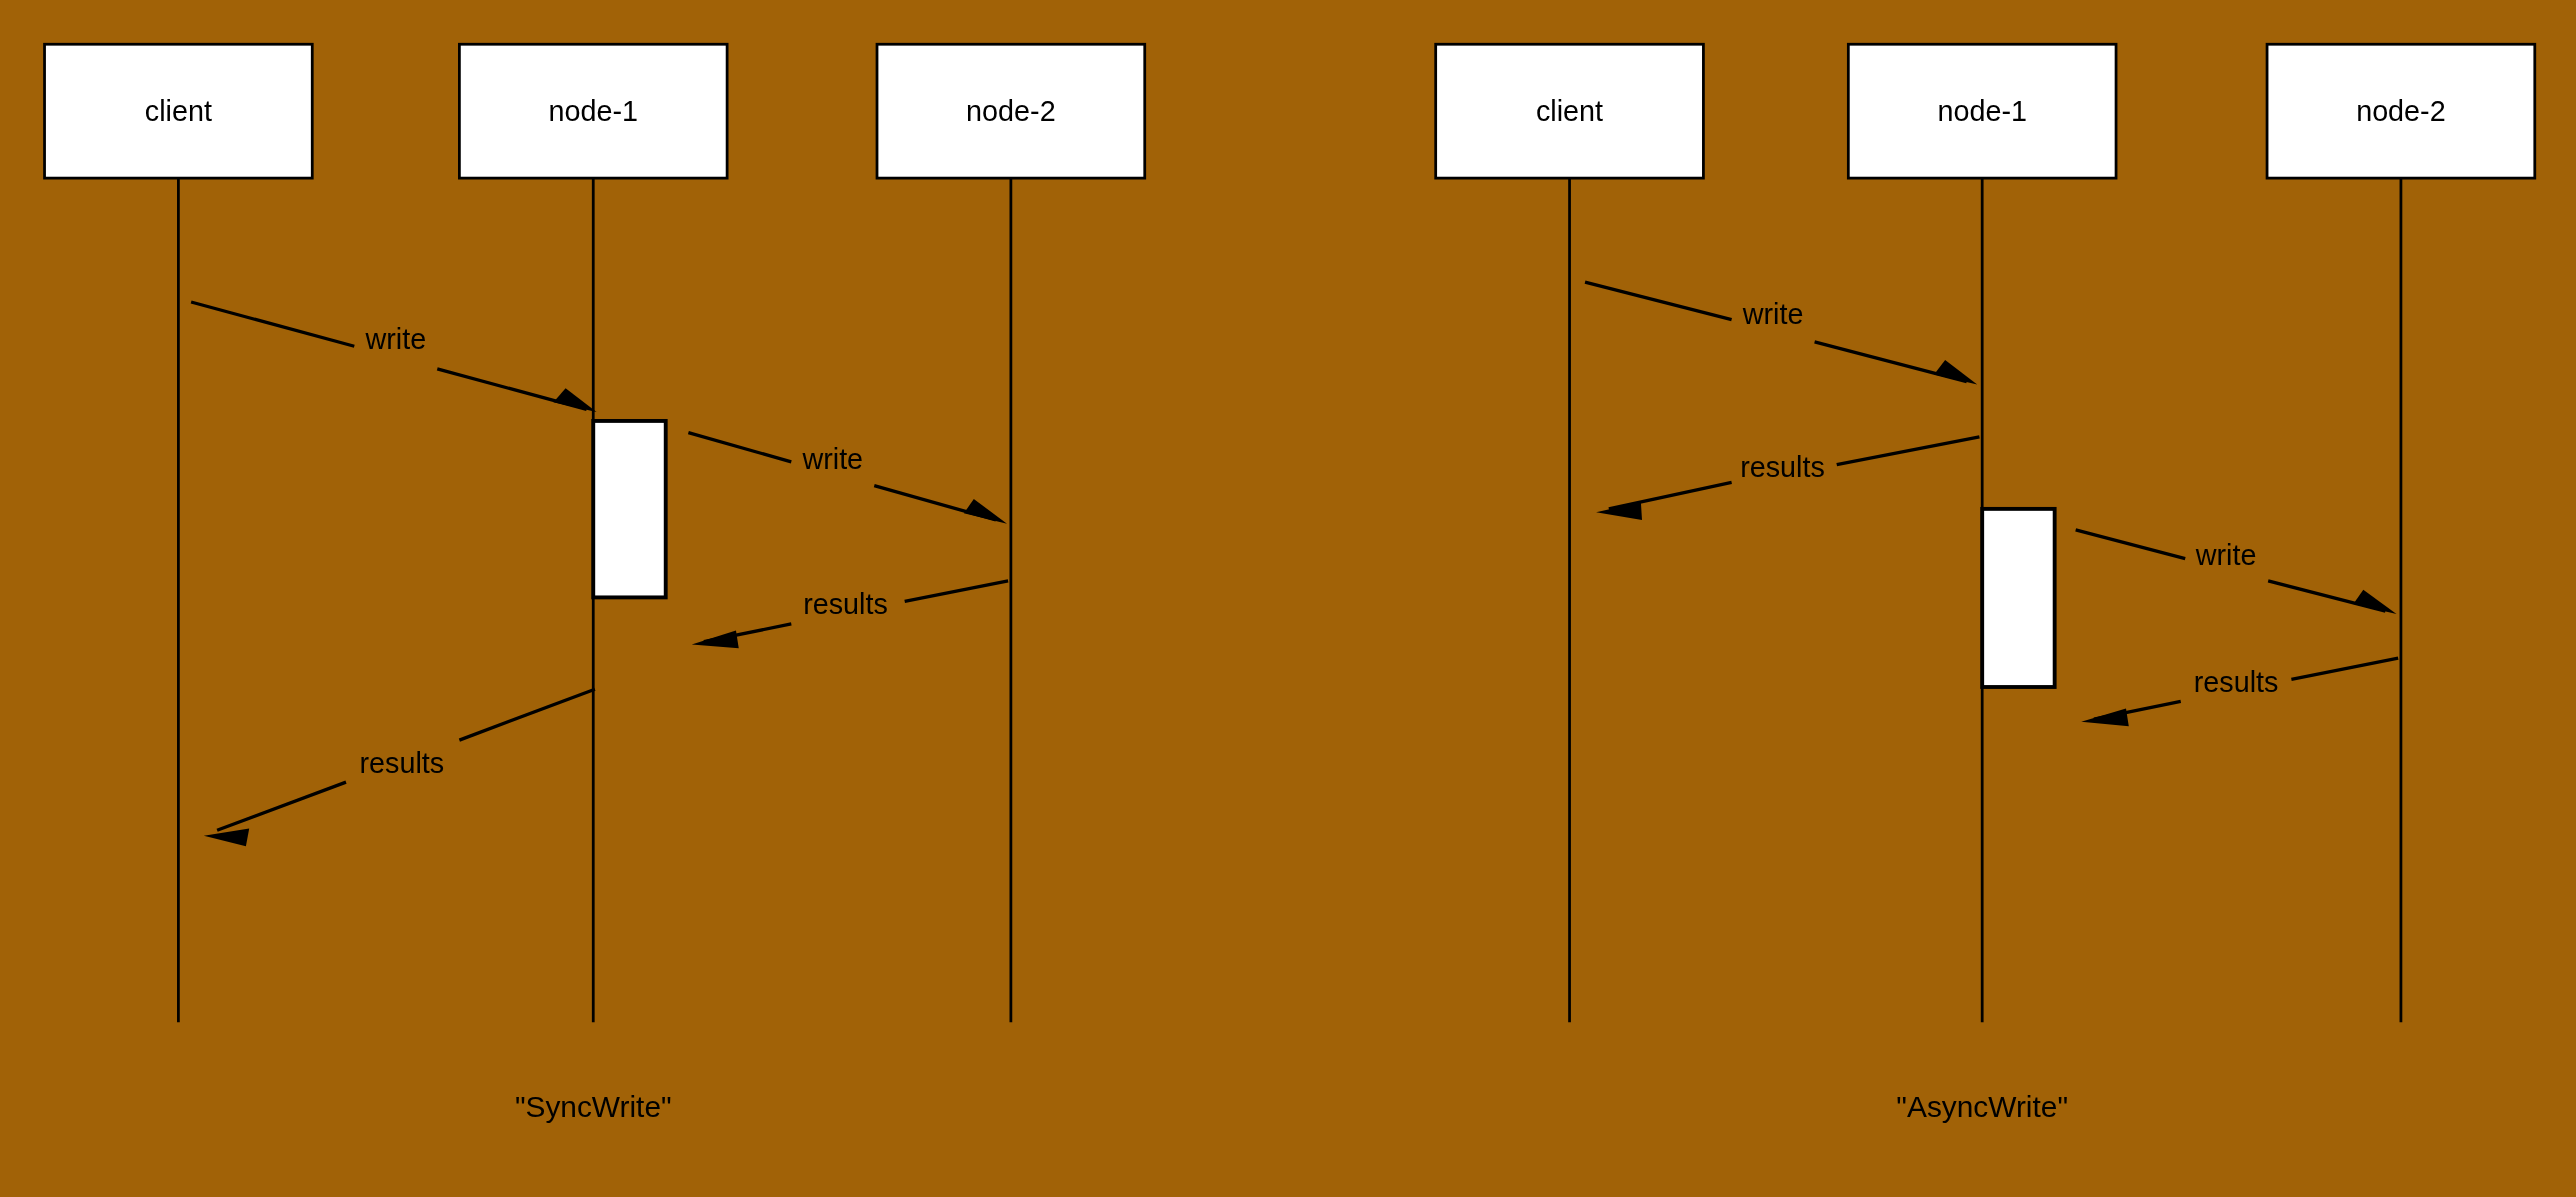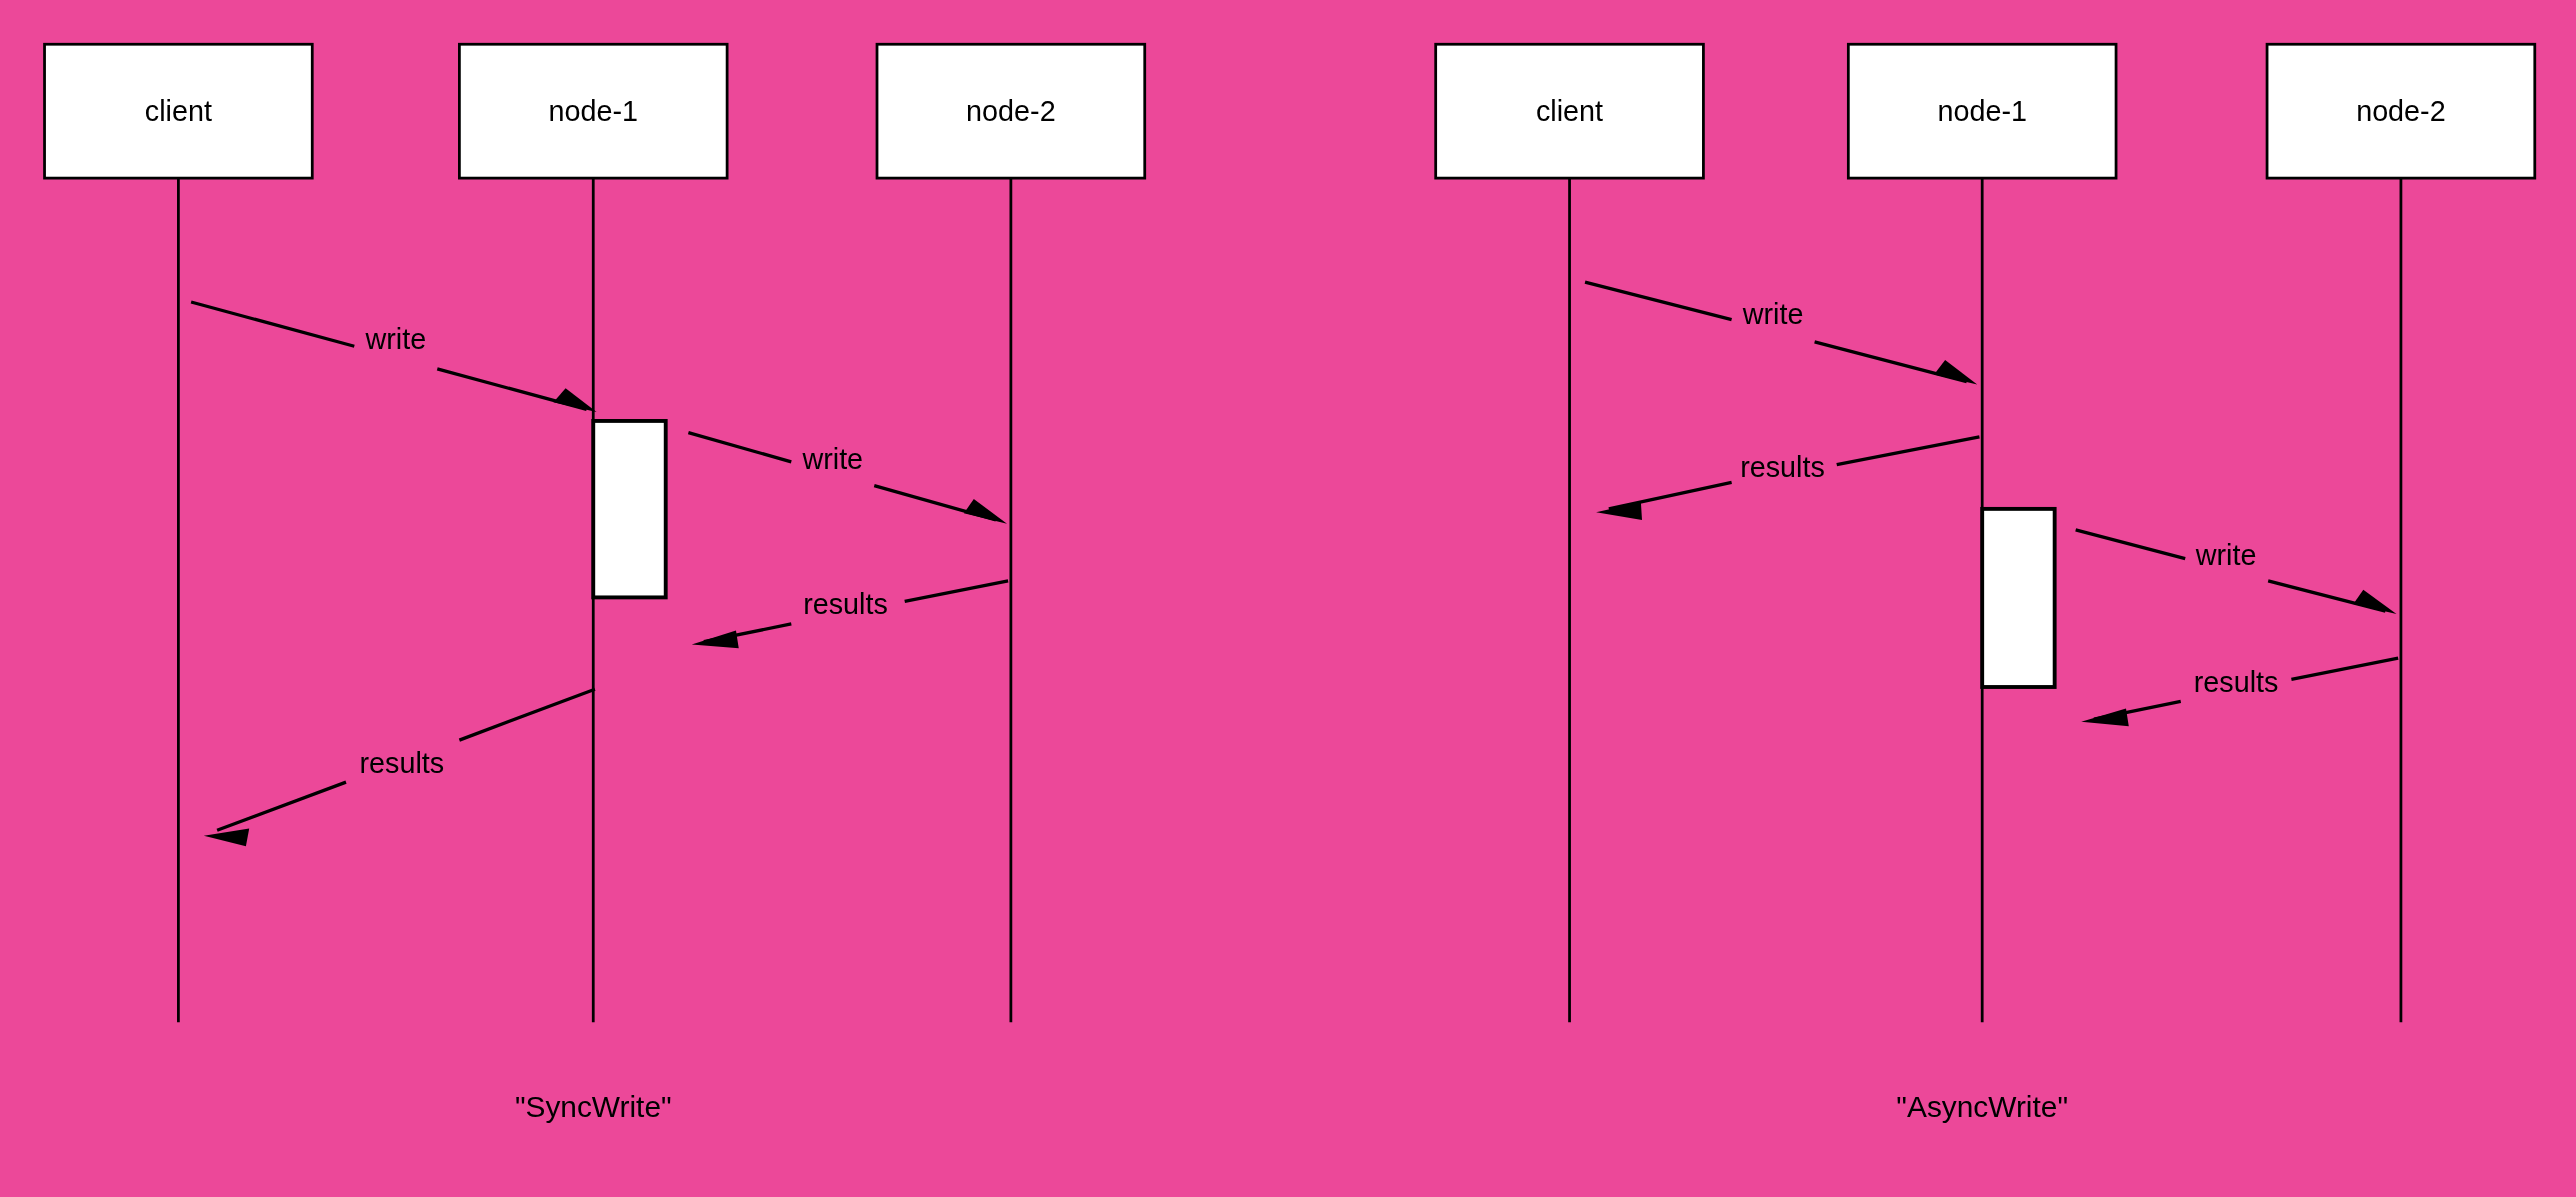--- a/index.html
+++ b/index.html
@@ -9,21 +9,21 @@
     background: #ffffff;
   }
   body {
     font-family: "Liberation Sans", sans-serif;
     color: #000000;
   }
   #page {
     position: relative;
     width: 2576px;
     height: 1197px;
-    background: #ec4899;
+    background: #a16207;
     overflow: hidden;
   }
   svg.diagram-canvas {
     position: absolute;
     top: 0;
     left: 0;
     width: 2576px;
     height: 1197px;
     display: block;
   }

